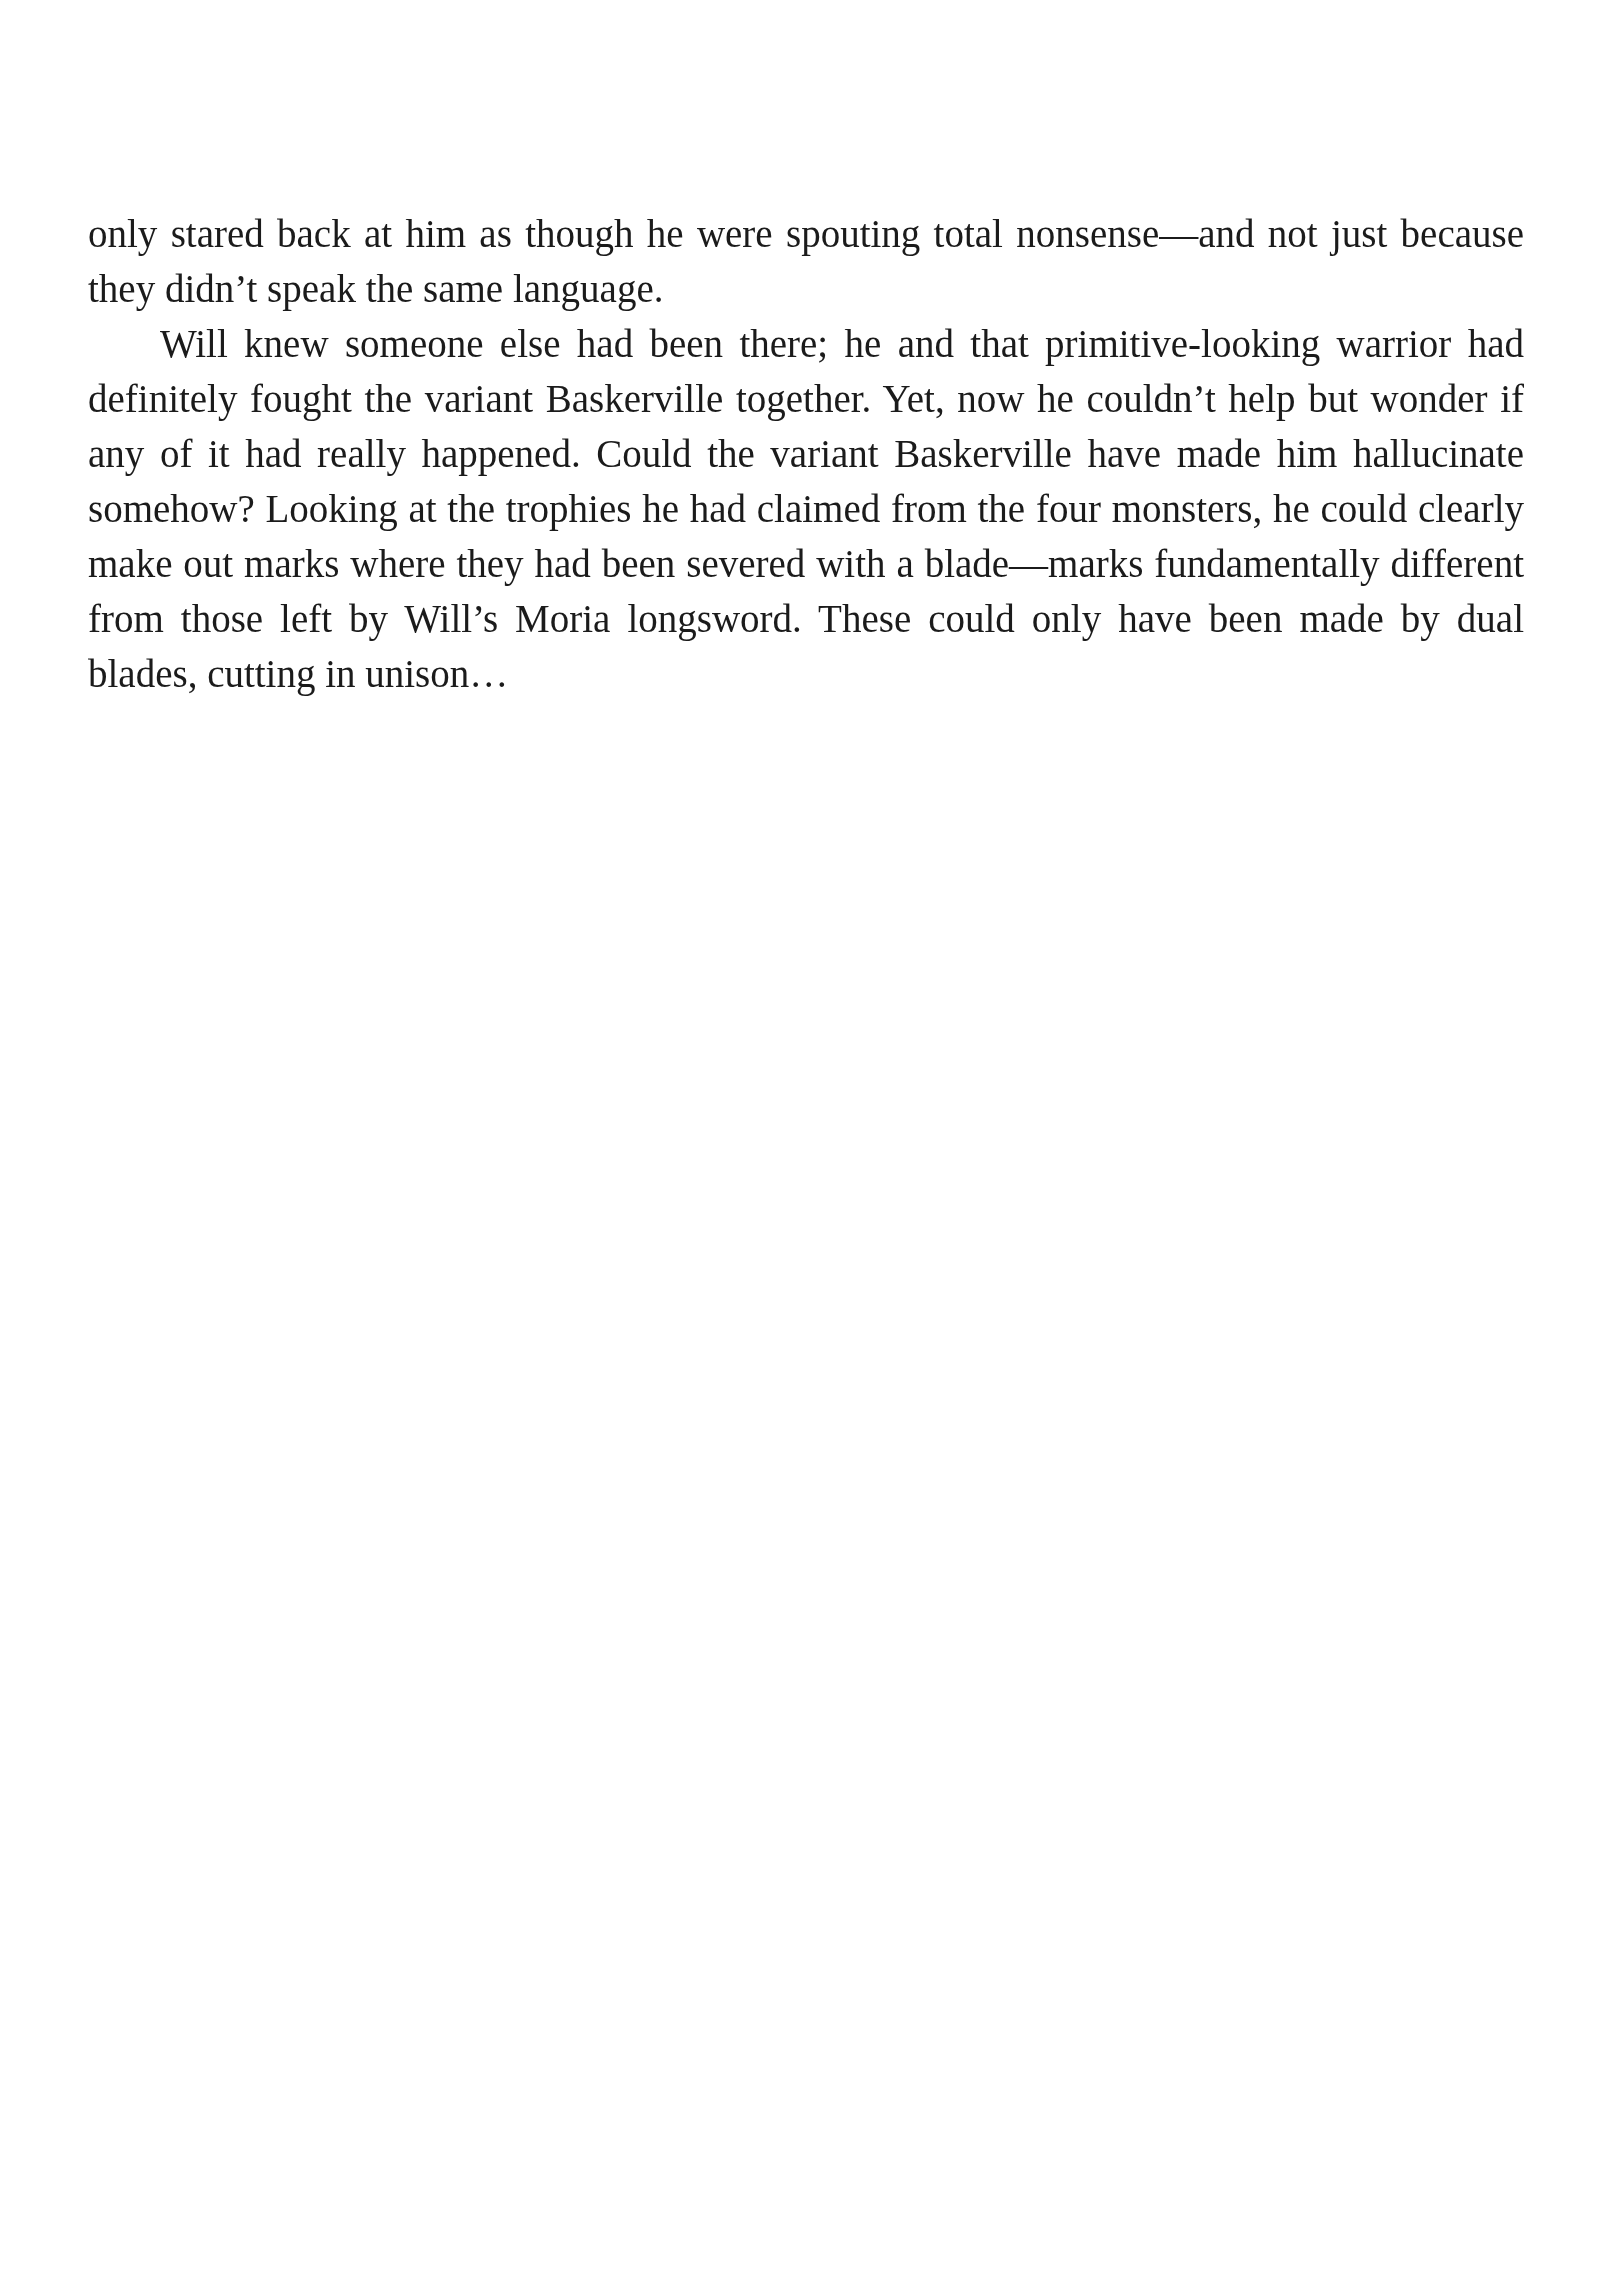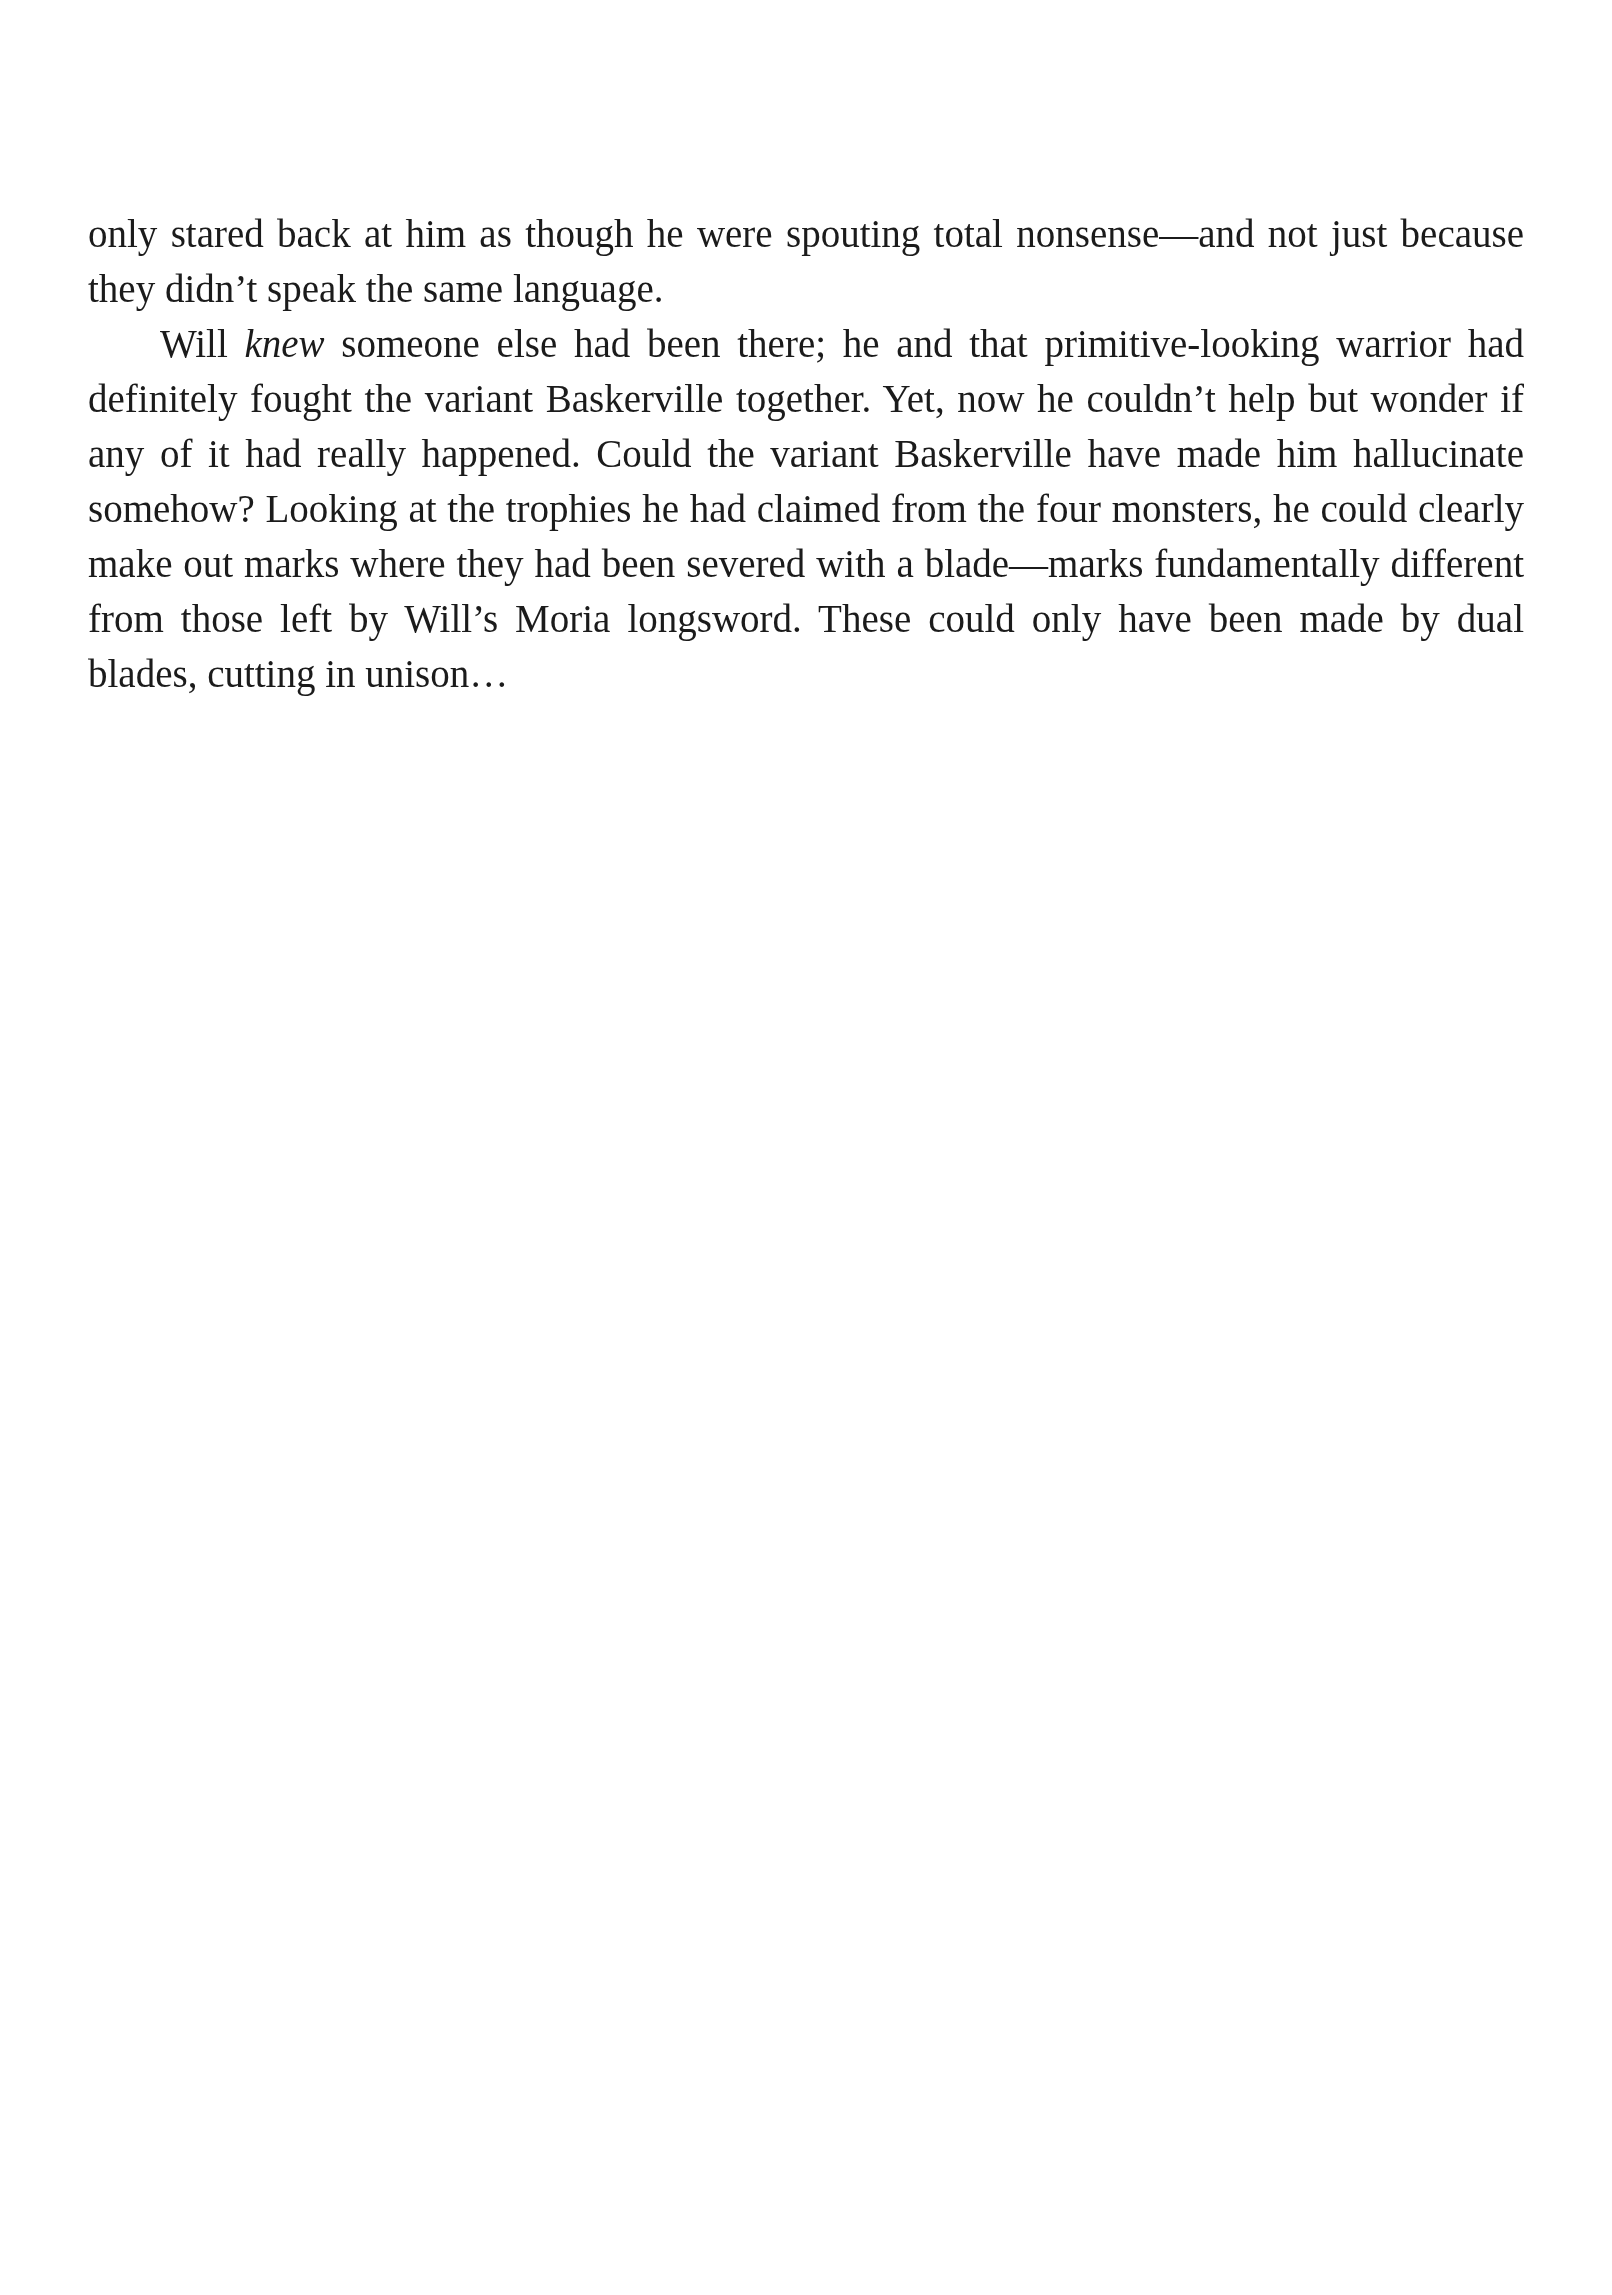--- a/index.html
+++ b/index.html
@@ -27,21 +27,20 @@
       text-justify: inter-word;
     }
     .text-block p {
       margin: 0;
       padding: 0;
     }
     .text-block p.indented {
       text-indent: 72px;
     }
     .italic {
-      font-style: italic;
     }
   </style>
 </head>
 <body>
 
 <div class="page">
   <div class="text-block" id="body-text">
       <p><span>only stared back at him as though he were spouting total nonsense—and not just because they didn’t speak the same language.</span></p>
       <p class="indented"><span>Will </span><span class="italic">knew</span><span> someone else had been there; he and that primitive-looking warrior had definitely fought the variant Baskerville together. Yet, now he couldn’t help but wonder if any of it had really happened. Could the variant Baskerville have made him hallucinate somehow? Looking at the trophies he had claimed from the four monsters, he could clearly make out marks where they had been severed with a blade—marks fundamentally different from those left by Will’s Moria longsword. These could only have been made by dual blades, cutting in unison…</span></p>
     </div>

